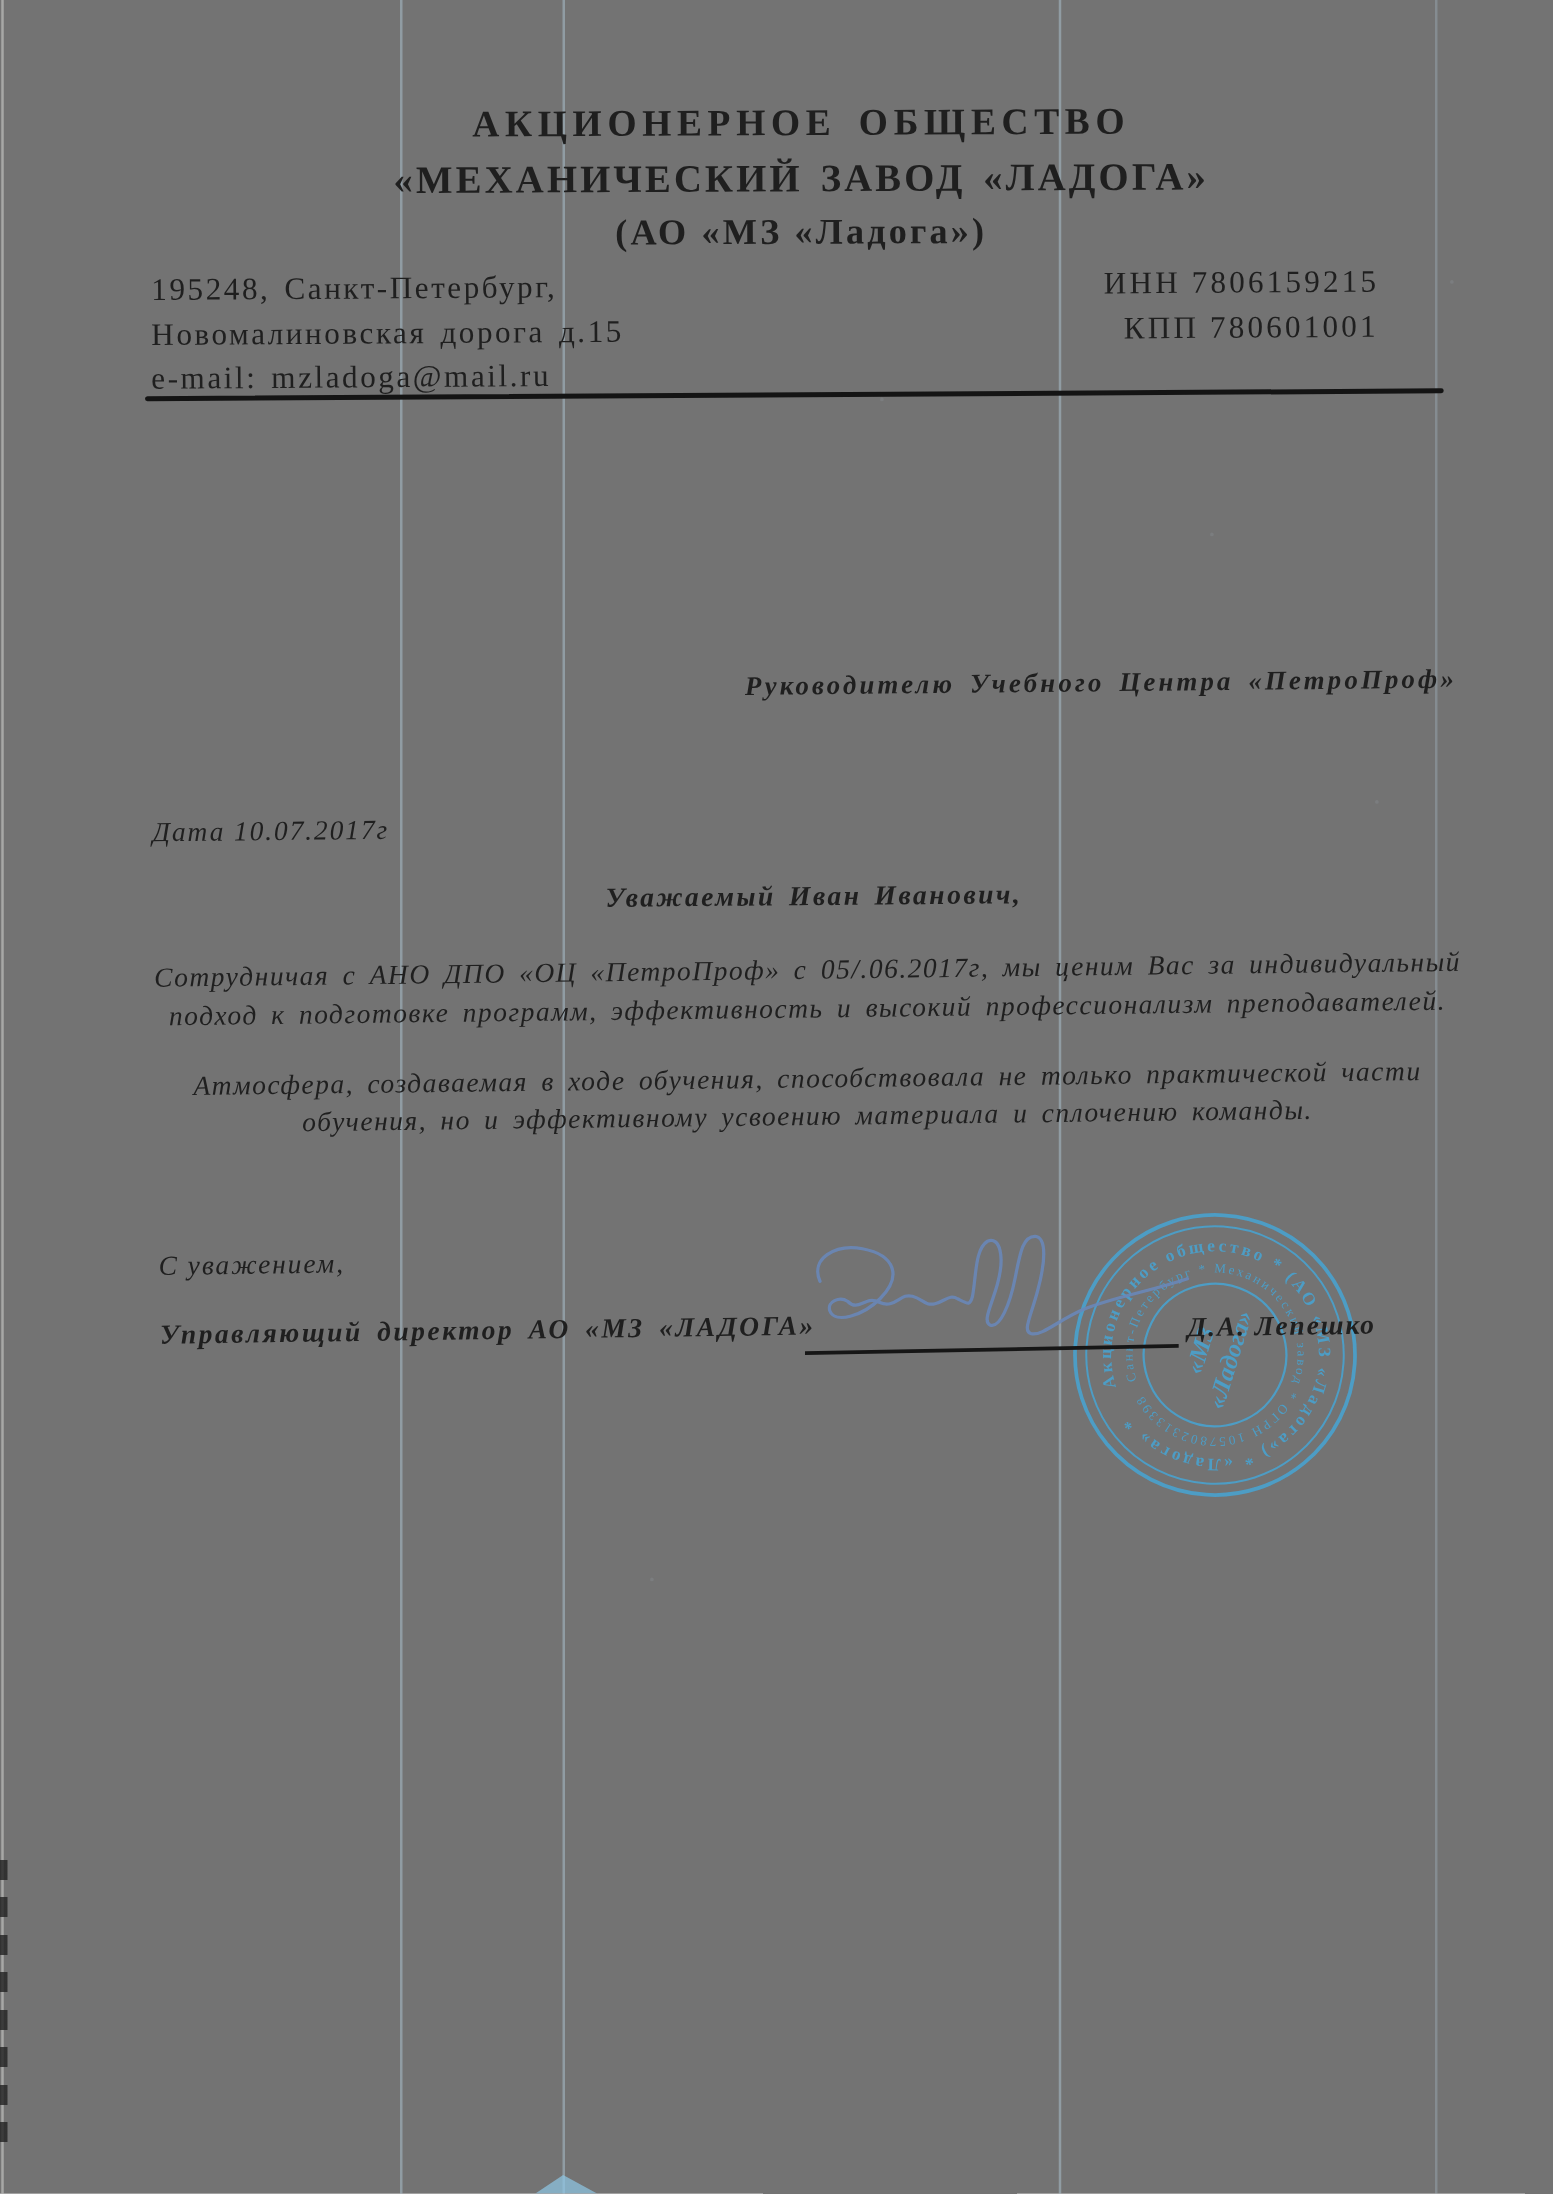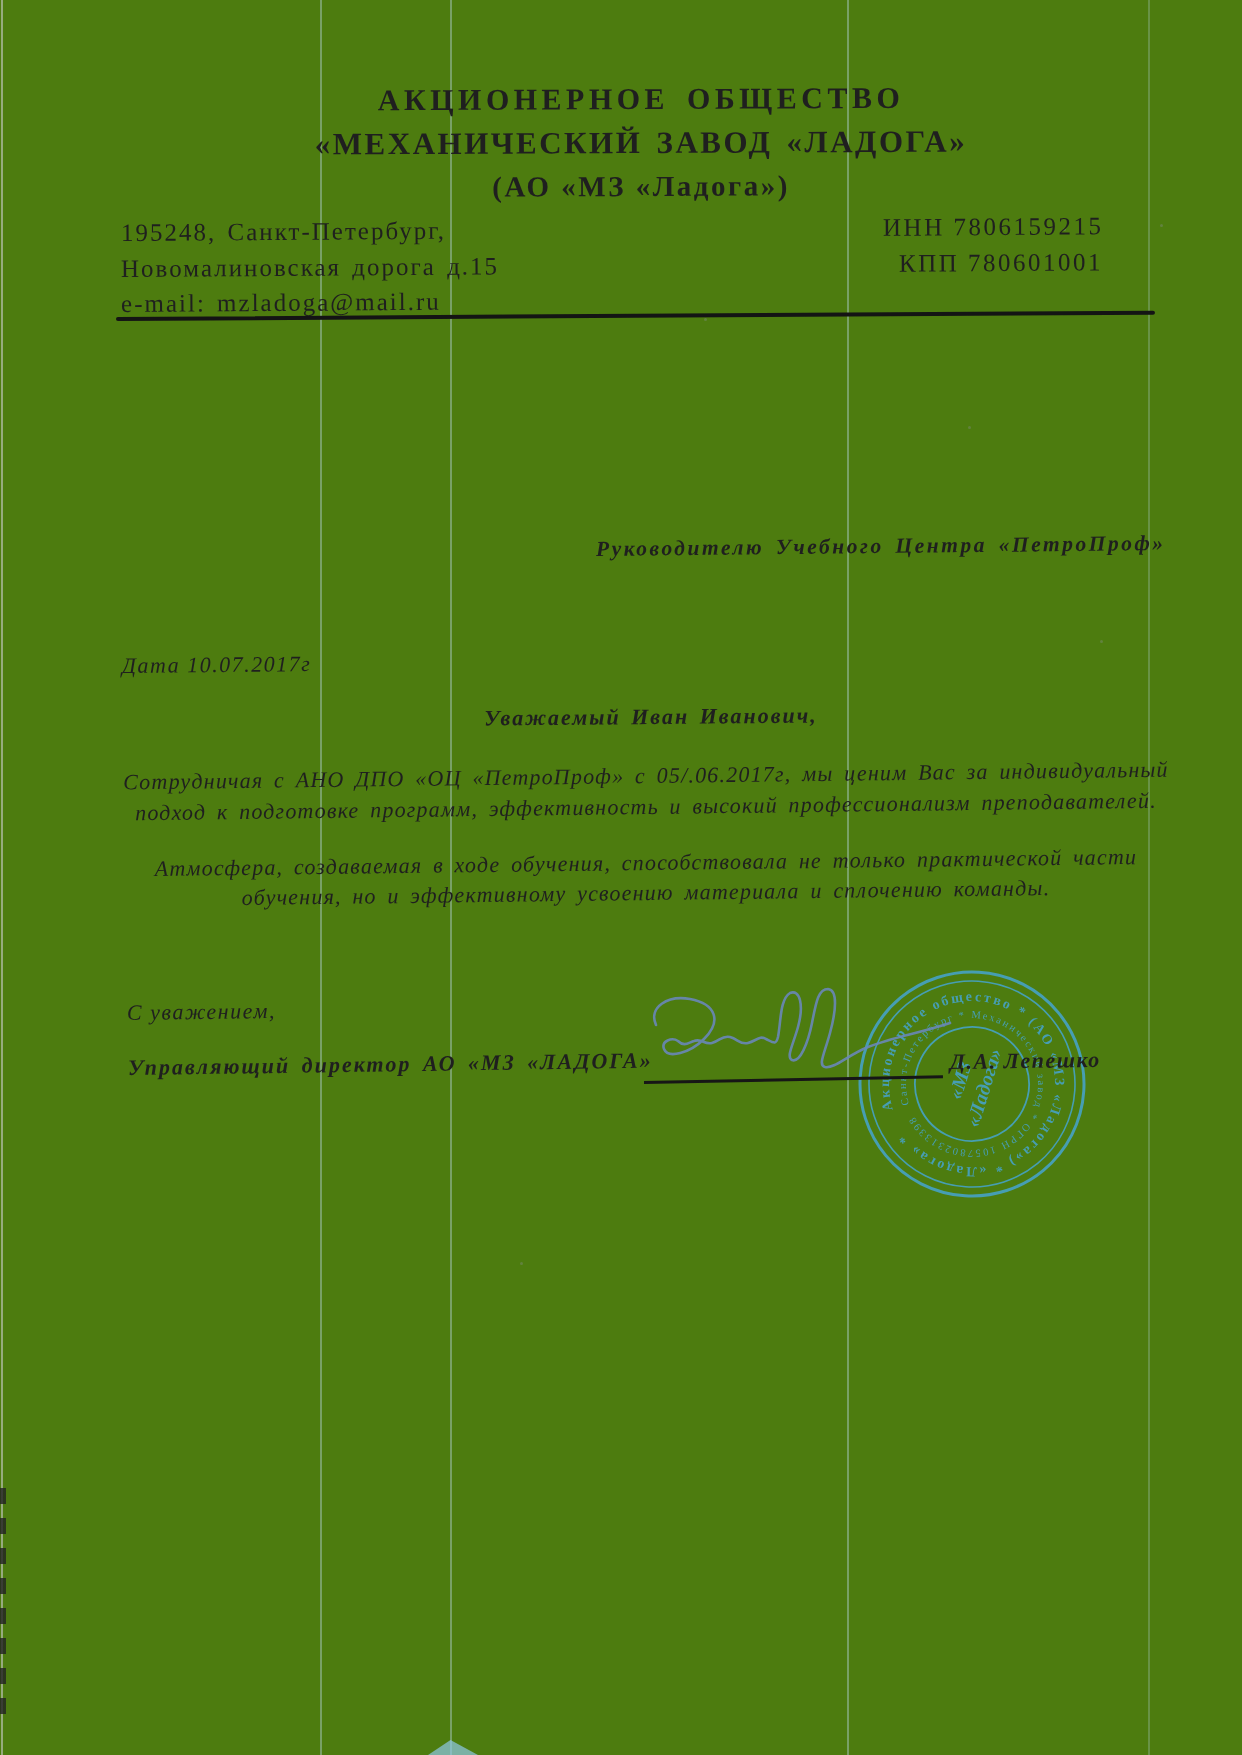--- a/index.html
+++ b/index.html
@@ -2,21 +2,21 @@
 <html><head>
 <meta charset="utf-8">
 <style>
   html,body{margin:0;padding:0;}
   body{
     width:1242px;height:1755px;position:relative;overflow:hidden;
     background:#ffffff;
     font-family:"Liberation Serif","DejaVu Serif",serif;
     color:#1f1f1f;
   }
-  .page{position:absolute;inset:0;background:#4d7c0f;}
+  .page{position:absolute;inset:0;background:#737373;}
   .abs{position:absolute;white-space:nowrap;}
   
   .org-line{left:40px;right:0;text-align:center;font-weight:bold;transform:rotate(-0.25deg);}
   .org-line1{top:82px;font-size:30px;letter-spacing:4.5px;word-spacing:6px;}
   .org-line2{top:125px;font-size:31px;letter-spacing:2.5px;word-spacing:4px;}
   .org-line3{top:170px;font-size:29px;letter-spacing:2.5px;}
   .addr{left:121px;font-size:25px;letter-spacing:2px;word-spacing:3px;transform:rotate(-0.4deg);transform-origin:0 50%;}
   .addr1{top:219px;}
   .addr2{top:255px;}
   .addr3{top:290px;}

